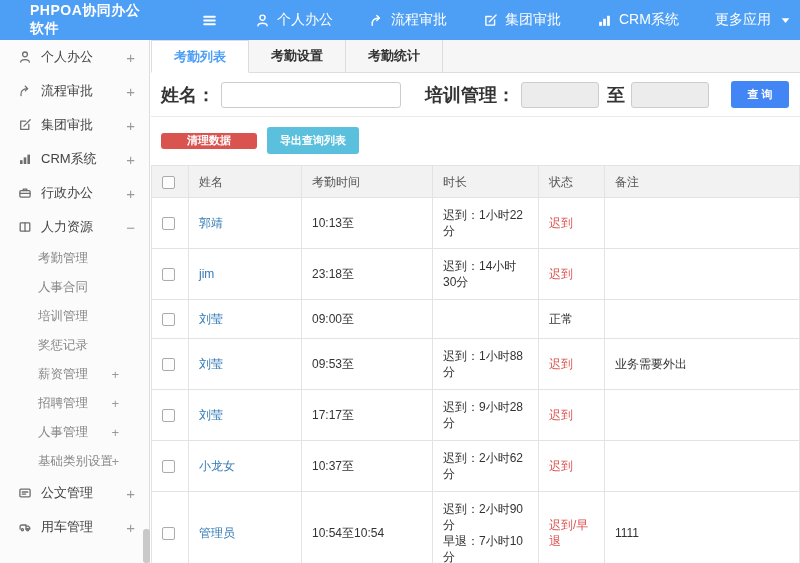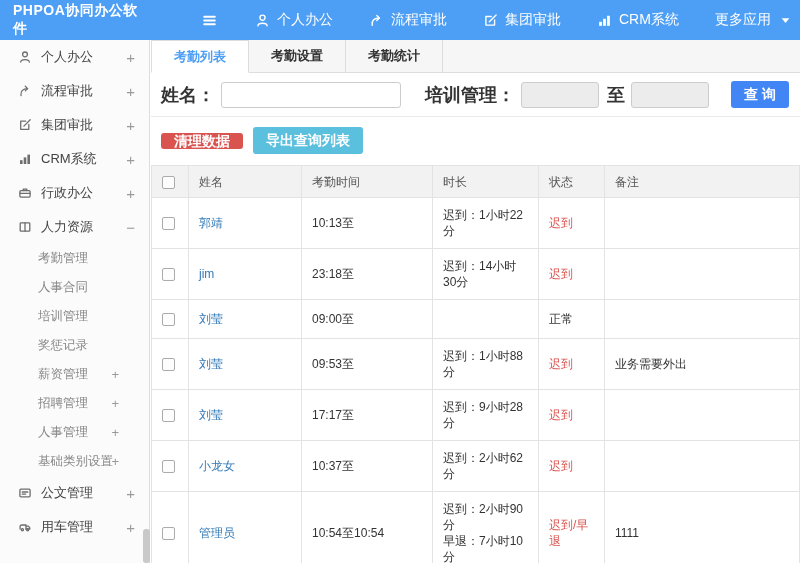--- a/index.html
+++ b/index.html
@@ -2,21 +2,21 @@
 <html style="--c-topbar: #4d9ef5; --c-accent: #4d9ef5; --c-primary: #4285f4; --c-danger: #d9534f; --c-info: #5bc0de; --c-link: #337ab7;"><head>
 <meta charset="utf-8">
 <style>
   * { margin:0; padding:0; box-sizing:border-box; }
   html,body { width:800px; height:563px; overflow:hidden;
     font-family:"Liberation Sans","DejaVu Sans",sans-serif; background:#fff; }
 
   
   .topbar { position:absolute; top:0; left:0; width:800px; height:40px;
     background:var(--c-topbar,#4d9ef5); display:flex; align-items:center; color:#fff; z-index:5; }
-  .logo { width:150px; padding-left:13px; font-size:14px; font-weight:bold; letter-spacing:.5px; }
+  .logo { width:150px; padding-left:30px; font-size:14px; font-weight:bold; letter-spacing:.5px; }
   .hamburger { width:20px; margin-left:52px; cursor:pointer; display:flex; align-items:center; }
   .topnav { display:flex; align-items:center; margin-left:38px; gap:36px; }
   .nav-item { display:flex; align-items:center; gap:7px; font-size:14px; cursor:pointer; white-space:nowrap; }
   .icon { display:inline-flex; width:15px; height:15px; }
   .icon svg { width:100%; height:100%; }
 
   
   .sidebar { position:absolute; top:40px; left:0; bottom:0; width:150px;
     background:#fbfbfb; border-right:1px solid #ddd; }
   .side-item { position:relative; height:34px; display:flex; align-items:center;
@@ -42,25 +42,25 @@
   .tab.active { background:#fff; color:var(--c-accent,#4d9ef5);
     border:1px solid #ddd; border-bottom:1px solid #fff; margin-bottom:-1px; }
 
   .searchrow { display:flex; align-items:center; height:44px; padding:0 10px;
     border-bottom:1px solid #e9e9e9; }
   .searchrow label, .searchrow .to { font-size:18px; font-weight:bold; color:#333; }
   .searchrow input { height:26px; border:1px solid #ccc; border-radius:3px;
     margin:0 8px 0 6px; padding:0 6px; font-size:12px; outline:none; }
   .inp-name { width:180px; }
   .inp-date { width:78px; background:#ececec; }
-  .btn { border:none; border-radius:3px; color:#fff; font-size:14px; font-weight:bold;
+  .btn { border:none; border-radius:3px; color:#fff; font-size:11px; font-weight:bold;
     cursor:pointer; font-family:inherit; }
   .btn-query { width:58px; height:27px; background:var(--c-primary,#4285f4); margin-left:14px; }
   .actionsrow { display:flex; align-items:center; gap:10px; padding:10px 10px 11px 10px; }
-  .btn-danger { background:var(--c-danger,#d9534f); height:16px; padding:0 13px; }
+  .btn-danger { background:var(--c-danger,#d9534f); height:16px; padding:0 26px; }
   .btn-info { background:var(--c-info,#5bc0de); height:27px; padding:0 13px; }
 
   
   table { width:100%; border-collapse:collapse; font-size:12px; table-layout:fixed; }
   th, td { border:1px solid #e3e3e3; padding:9px 10px; text-align:left; vertical-align:middle;
     line-height:16px; overflow:hidden; }
   th { background:#f2f2f2; color:#555; font-weight:normal; height:32px; padding:7px 10px; }
   td { height:39px; color:#333; }
   .cb { display:inline-block; width:13px; height:13px; border:1px solid #ababab;
     border-radius:2px; background:#fdfdfd; cursor:pointer; vertical-align:middle; }

